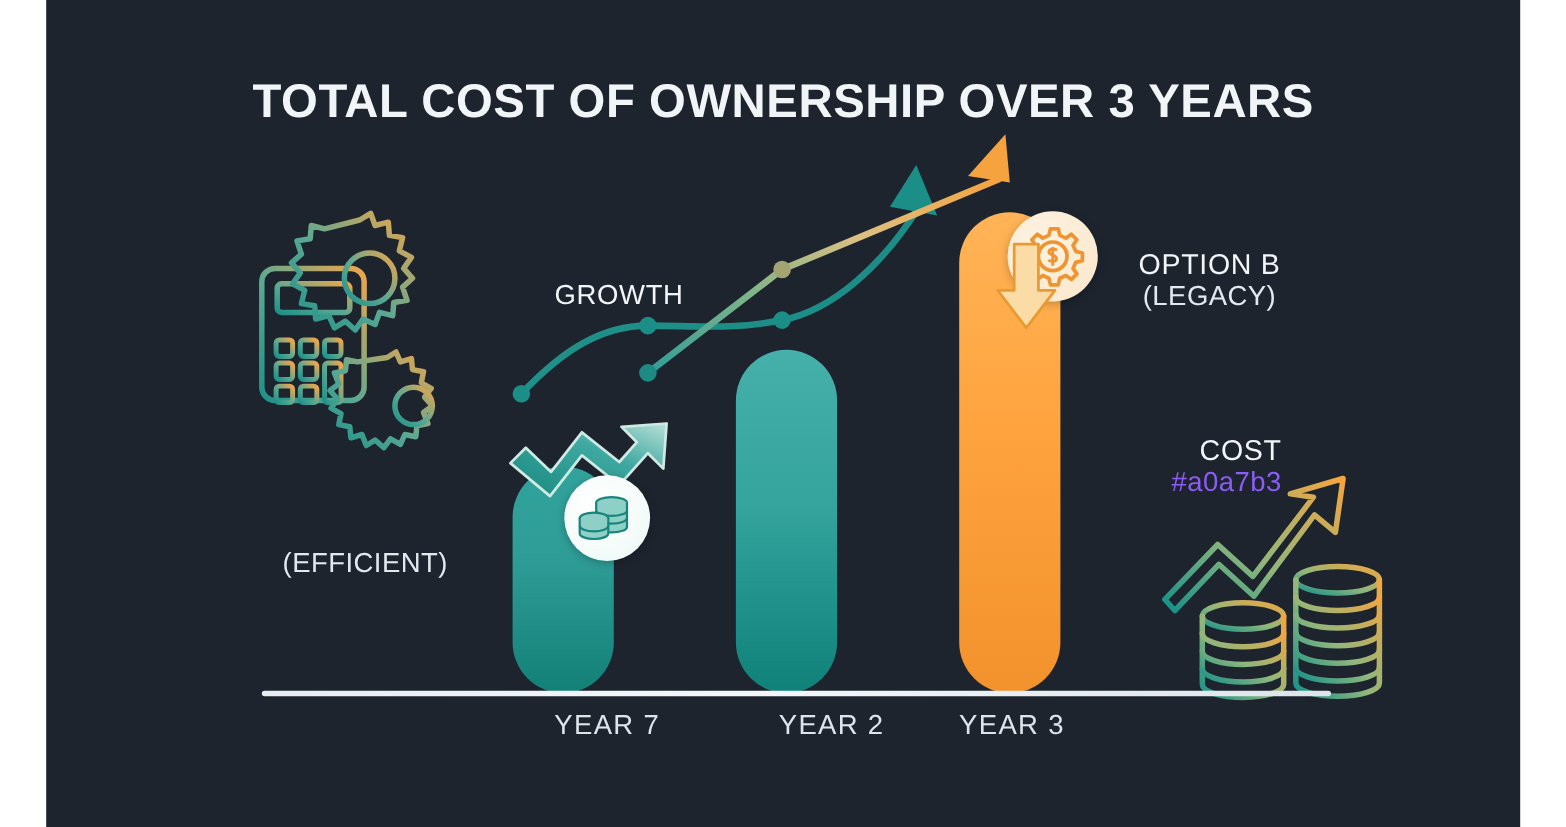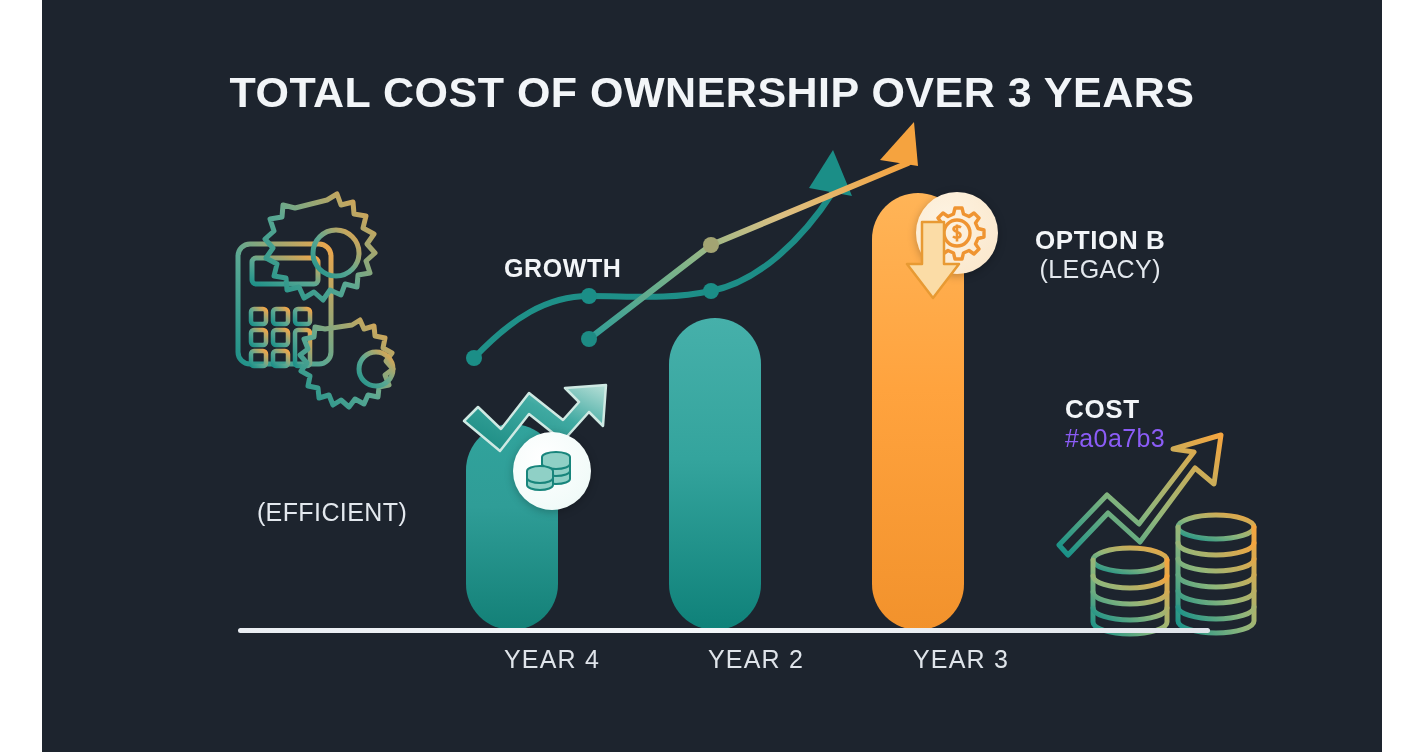--- a/index.html
+++ b/index.html
@@ -44,23 +44,24 @@
   }
 
   
   .lbl {
     position: absolute;
     color: #f2f5f8;
     line-height: 1.16;
   }
   .lbl .head {
     font-size: 26px;
-    font-weight: 700;
+    font-weight: 400;
     letter-spacing: 0.6px;
     display: block;
+    text-align: right;
   }
   .lbl .sub {
     font-size: 25px;
     font-weight: 400;
     letter-spacing: 0.4px;
     color: #e3e8ee;
     display: block;
     text-align: center;
   }
   .lbl.muted .sub { color: #8b5cf6; }
@@ -102,21 +103,21 @@
     top: 645px;
     width: 200px;
     text-align: center;
     font-size: 25px;
     letter-spacing: 1.2px;
     color: #dfe4ea;
     font-weight: 400;
   }
   #year-1 { left: 410px; }
   #year-2 { left: 614px; }
-  #year-3 { left: 819px; text-align: center; }
+  #year-3 { left: 778px; text-align: center; }
 
   
   .bar {
     position: absolute;
     width: 92px;
     border-radius: 46px;
   }
   #bar-year-1 {
     left: 424px;
     top: 424px;
@@ -299,21 +300,21 @@
         <path d="M1051 560 v62 a37 12 0 0 0 74 0 v-62"></path>
         <path d="M1051 576 a37 12 0 0 0 74 0 M1051 592 a37 12 0 0 0 74 0 M1051 608 a37 12 0 0 0 74 0"></path>
 
         <ellipse cx="1174" cy="527" rx="38" ry="12"></ellipse>
         <path d="M1136 527 v94 a38 12 0 0 0 76 0 v-94"></path>
         <path d="M1136 543 a38 12 0 0 0 76 0 M1136 559 a38 12 0 0 0 76 0 M1136 575 a38 12 0 0 0 76 0 M1136 591 a38 12 0 0 0 76 0 M1136 607 a38 12 0 0 0 76 0"></path>
       </g>
     </svg>
 
     <div id="axis-line"></div>
-    <div class="year" id="year-1">YEAR 4</div>
+    <div class="year" id="year-1">YEAR 7</div>
     <div class="year" id="year-2">YEAR 2</div>
     <div class="year" id="year-3">YEAR 3</div>
 
     <div class="lbl" id="label-growth">
       <span class="head">GROWTH</span>
     </div>
 
     <div class="lbl" id="label-option-b">
       <span class="head">OPTION B</span>
       <span class="sub">(LEGACY)</span>

